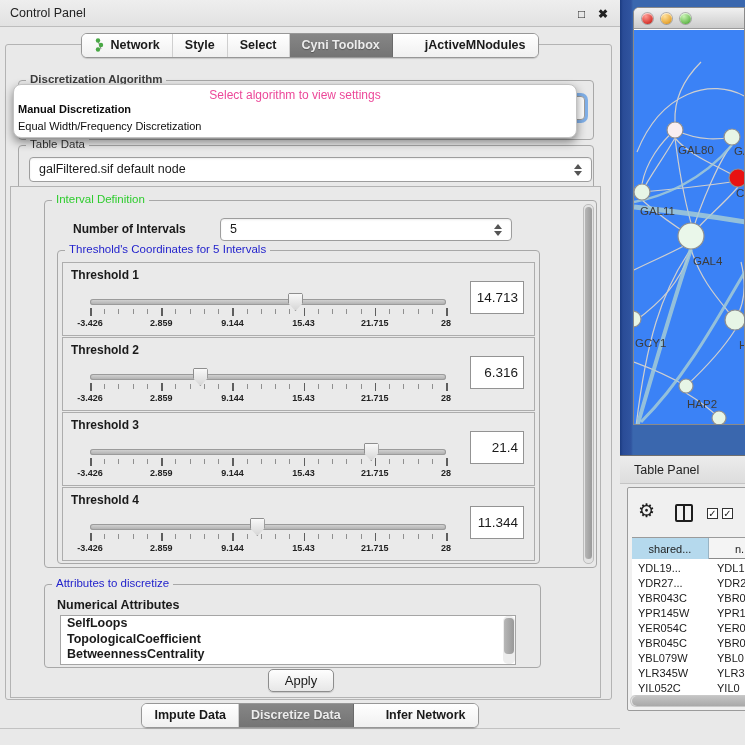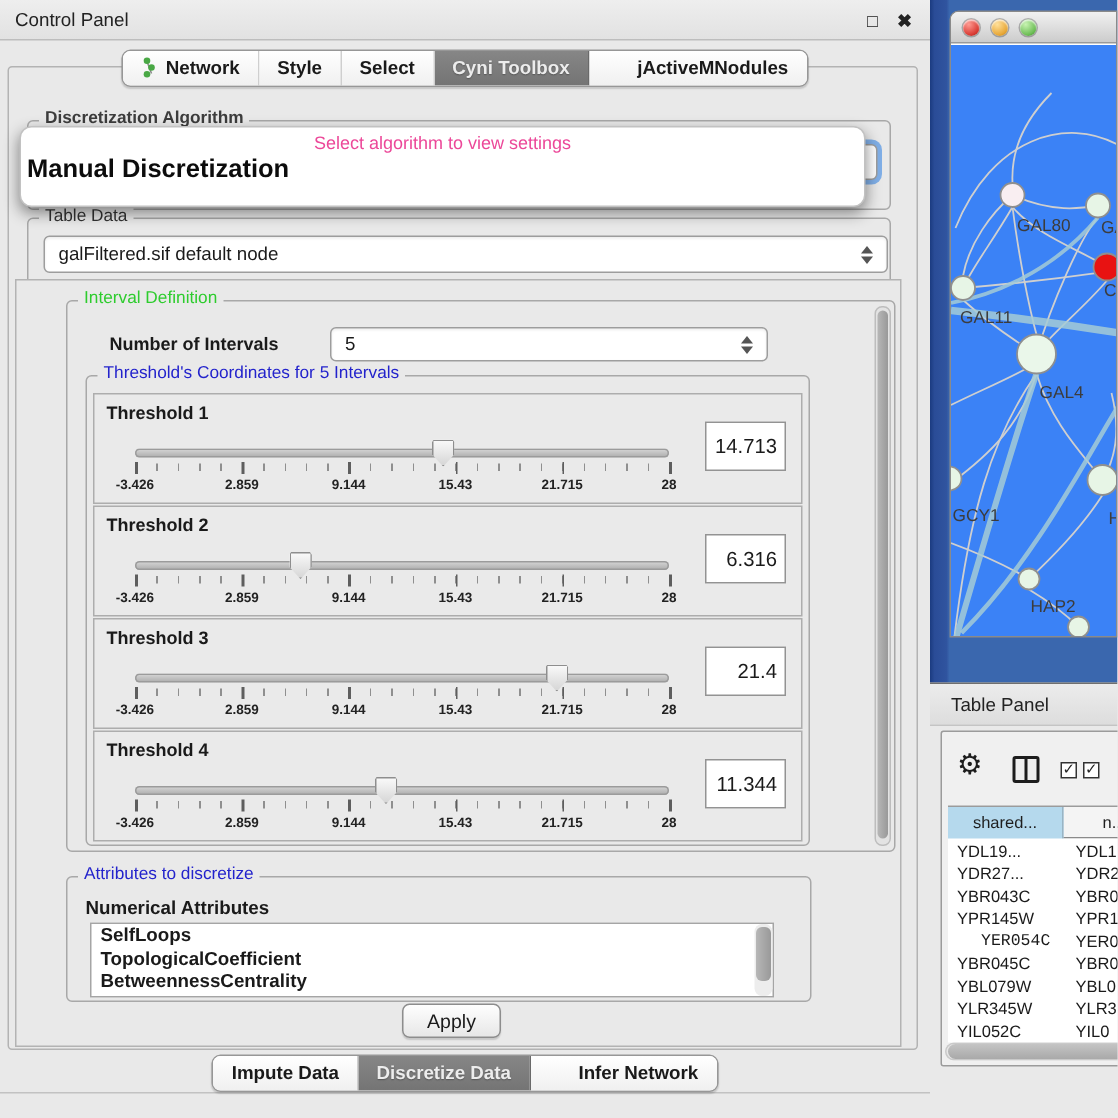--- a/index.html
+++ b/index.html
@@ -30,21 +30,21 @@
   .stepper { position:absolute; right:9px; top:50%; transform:translateY(-50%); width:9px; height:12px; }
   .stepper i { position:absolute; left:1px; width:0; height:0; border-left:4px solid transparent; border-right:4px solid transparent; }
   .stepper .up { top:0; border-bottom:5px solid #555; }
   .stepper .dn { bottom:0; border-top:5px solid #555; }
 
   .focus-ring { box-shadow:0 0 0 3px rgba(92,155,229,.75); }
 
   
   .overlay { left:13px; top:84px; width:564px; height:54px; background:#fff; border:1px solid #c2c2c2; border-radius:8px; box-shadow:0 4px 10px rgba(0,0,0,.45); z-index:60; }
   .overlay .hint { position:absolute; top:3px; left:0; width:100%; text-align:center; color:#ec4899; font-size:12px; }
-  .overlay .opt { position:absolute; left:4px; font-size:17px; color:#0c0c0c; white-space:nowrap; }
+  .overlay .opt { position:absolute; left:4px; font-size:11px; color:#0c0c0c; white-space:nowrap; }
 
   
   .throw { position:absolute; left:0; width:473px; height:74px; border:1px solid #adadad; background:#eaeaea; }
   .throw .tlabel { position:absolute; left:8px; top:5px; font-size:12px; font-weight:bold; }
   .track { position:absolute; left:27px; top:36px; width:356px; height:6px; border-radius:3px; background:linear-gradient(#d8d8d8,#ababab); box-shadow:inset 0 0 0 1px #9b9b9b; }
   .thumb { position:absolute; top:30px; width:15px; height:18px; background:linear-gradient(#fbfbfb,#d4d4d4); box-shadow:inset 0 0 0 1px #8e8e8e; clip-path:polygon(8% 0,92% 0,100% 10%,100% 55%,50% 100%,0 55%,0 10%); }
   .minorticks { position:absolute; left:27px; top:46px; width:357px; height:5px; background:repeating-linear-gradient(to right,#8f8f8f 0,#8f8f8f 1px,transparent 1px,transparent 14.24px); }
   .majortick { position:absolute; top:45px; width:1.5px; height:8px; background:#5e5e5e; }
   .ticklabel { position:absolute; top:55px; transform:translateX(-50%); font-size:9px; font-weight:bold; color:#222; white-space:nowrap; }
   .valbox { position:absolute; left:407px; top:18px; width:54px; height:33px; background:#fff; border:1px solid #939393; font-size:13.5px; line-height:31px; text-align:right; padding-right:5px; }
@@ -345,21 +345,21 @@
       </div>
       <div class="abs" style="left: 0px; top: 32px; width: 134px; height: 15px;">
         <span class="trow-cell" style="left: 6px;">YBR043C</span>
         <span class="trow-cell" style="left: 85px;">YBR0</span>
       </div>
       <div class="abs" style="left: 0px; top: 47px; width: 134px; height: 15px;">
         <span class="trow-cell" style="left: 6px;">YPR145W</span>
         <span class="trow-cell" style="left: 85px;">YPR1</span>
       </div>
       <div class="abs" style="left: 0px; top: 62px; width: 134px; height: 15px;">
-        <span class="trow-cell" style="left: 22px; font-family: Liberation Mono, monospace;">YER054C</span>
+        <span class="trow-cell" style="left: 6px;">YER054C</span>
         <span class="trow-cell" style="left: 85px;">YER0</span>
       </div>
       <div class="abs" style="left: 0px; top: 77px; width: 134px; height: 15px;">
         <span class="trow-cell" style="left: 6px;">YBR045C</span>
         <span class="trow-cell" style="left: 85px;">YBR0</span>
       </div>
       <div class="abs" style="left: 0px; top: 92px; width: 134px; height: 15px;">
         <span class="trow-cell" style="left: 6px;">YBL079W</span>
         <span class="trow-cell" style="left: 85px;">YBL0</span>
       </div>
@@ -374,13 +374,14 @@
     </div>
 
   <div class="hscroll" style="top:207px;">
       <div class="thumbh"></div>
     </div>
 </div>
 
 <div class="abs overlay">
   <div class="hint">Select algorithm to view settings</div>
   <div class="opt" style="top:18px; font-weight:bold;">Manual Discretization</div>
+  <div class="opt" style="top:35px;">Equal Width/Frequency Discretization</div>
 </div>
 
 </body></html>

